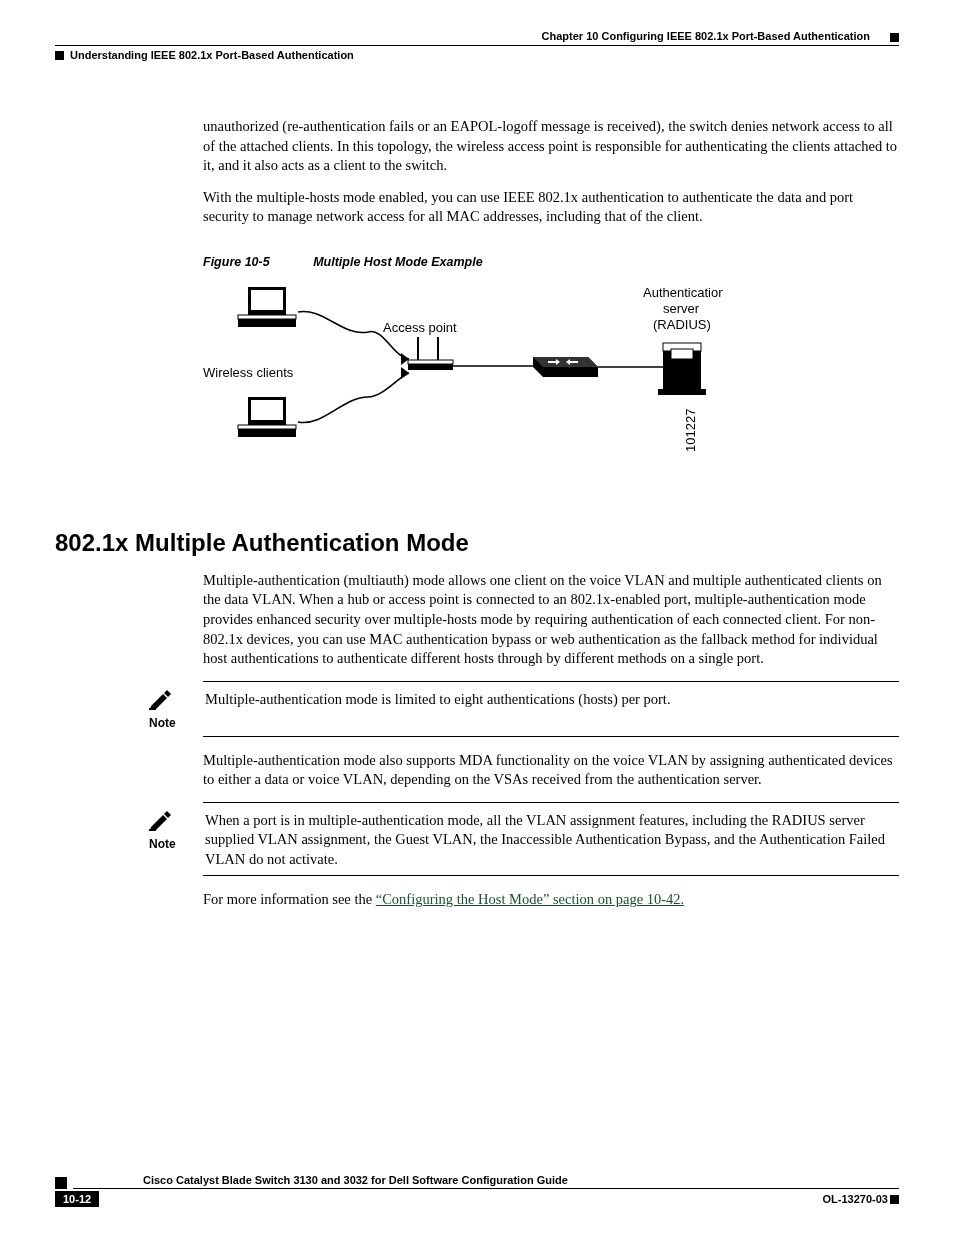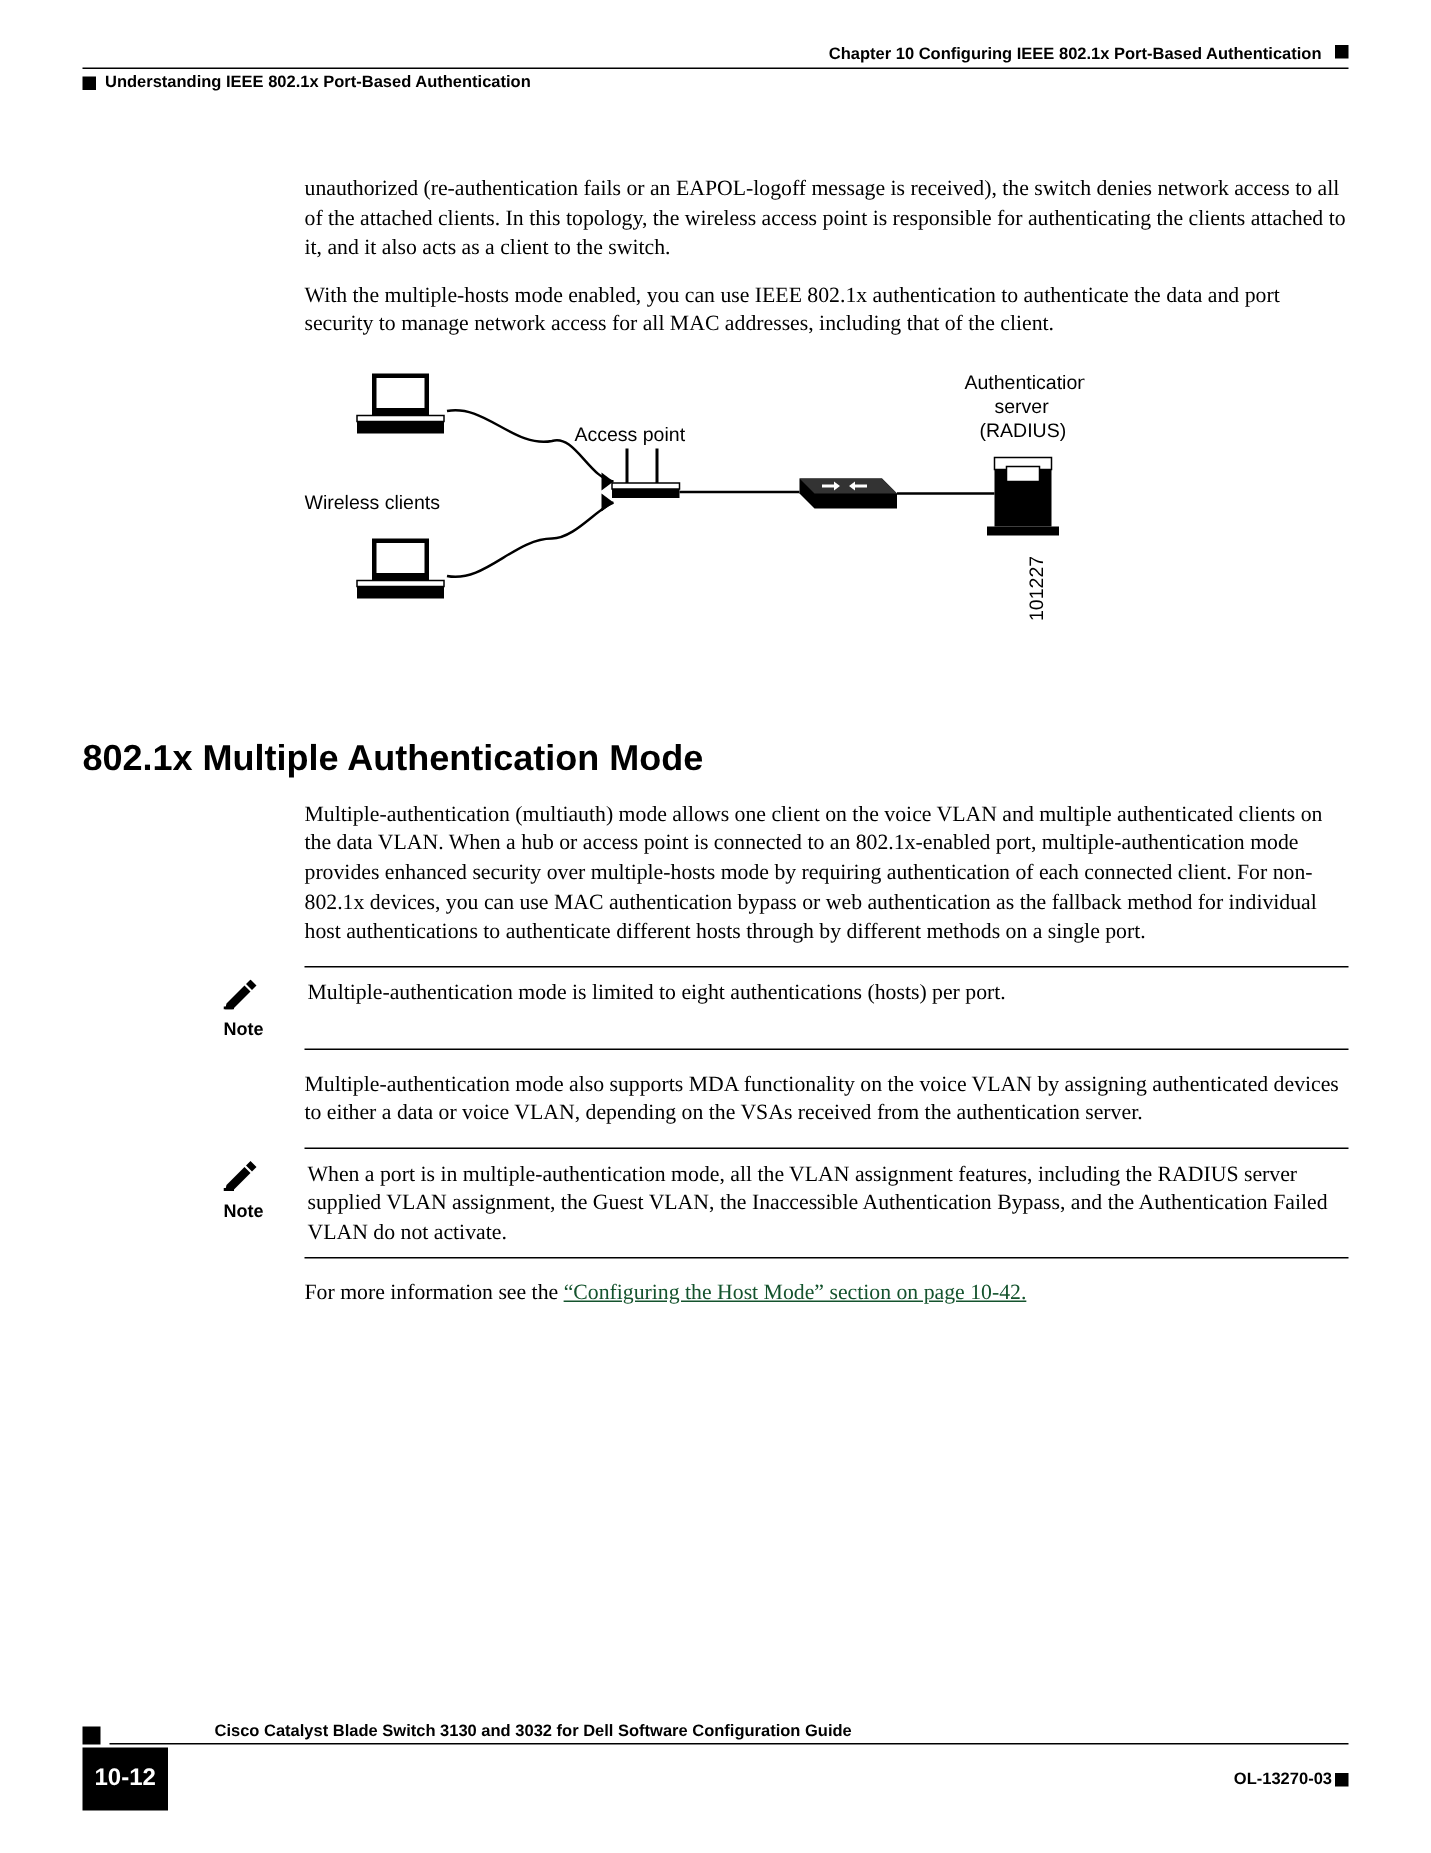--- a/index.html
+++ b/index.html
@@ -143,23 +143,23 @@
   }
   .footer-bottom {
     display: flex;
     justify-content: space-between;
     align-items: center;
   }
   .page-num-badge {
     background: #000;
     color: #fff;
     font-family: Arial, Helvetica, sans-serif;
-    font-size: 16px;
-    font-weight: bold;
-    padding: 12px 8px;
+    font-size: 11px;
+    font-weight: bold;
+    padding: 2px 8px;
   }
   .doc-id {
     font-family: Arial, Helvetica, sans-serif;
     font-size: 11px;
     font-weight: bold;
   }
   .footer-accent-left {
     width: 12px;
     height: 12px;
     background: #000;
@@ -169,38 +169,42 @@
     font-family: Arial, Helvetica, sans-serif;
     font-size: 13px;
   }
 </style>
 </head>
 <body>
 
 <div class="page">
 
   <div>
-    <div class="running-header header-right" style="display:flex;justify-content:flex-end;align-items:flex-start;gap:9px;">
+    <div class="running-header header-right" style="display:flex;justify-content:flex-end;align-items:flex-end;gap:20px;">
       <span>Chapter 10    Configuring IEEE 802.1x Port-Based Authentication</span>
       <div class="header-marker-end"></div>
     </div>
     <div class="top-rule"></div>
     <div class="header-line running-header header-left">
       <div class="header-marker-start"></div>
       <span>Understanding IEEE 802.1x Port-Based Authentication</span>
     </div>
   </div>
 
   <div style="height:56px;"></div>
 
   <div class="body-block">
     <p class="para">unauthorized (re-authentication fails or an EAPOL-logoff message is received), the switch denies network access to all of the attached clients. In this topology, the wireless access point is responsible for authenticating the clients attached to it, and it also acts as a client to the switch.</p>
     <p class="para">With the multiple-hosts mode enabled, you can use IEEE 802.1x authentication to authenticate the data and port security to manage network access for all MAC addresses, including that of the client.</p>
   </div>
 
+  <div class="figure-caption">
+    <span class="fid">Figure 10-5</span>
+    <span>Multiple Host Mode Example</span>
+  </div>
 
   <div class="diagram-wrap">
     <svg width="520" height="200" viewBox="0 0 520 200">
 
       <g>
         <rect x="45" y="10" width="38" height="28" fill="#000"></rect>
         <rect x="48" y="13" width="32" height="20" fill="#fff"></rect>
         <rect x="35" y="40" width="58" height="10" fill="#000"></rect>
         <rect x="35" y="38" width="58" height="4" fill="#fff" stroke="#000"></rect>
       </g>

